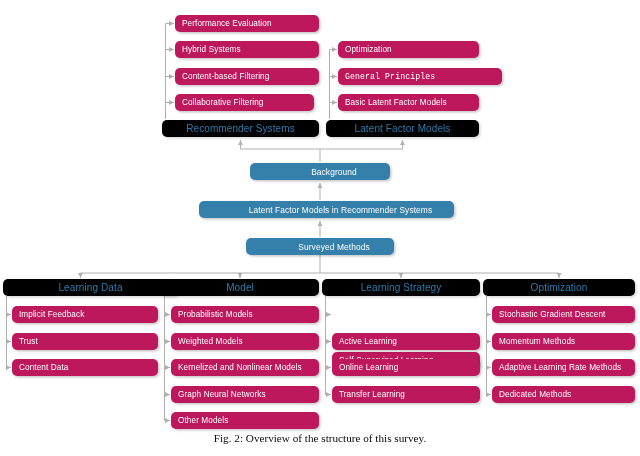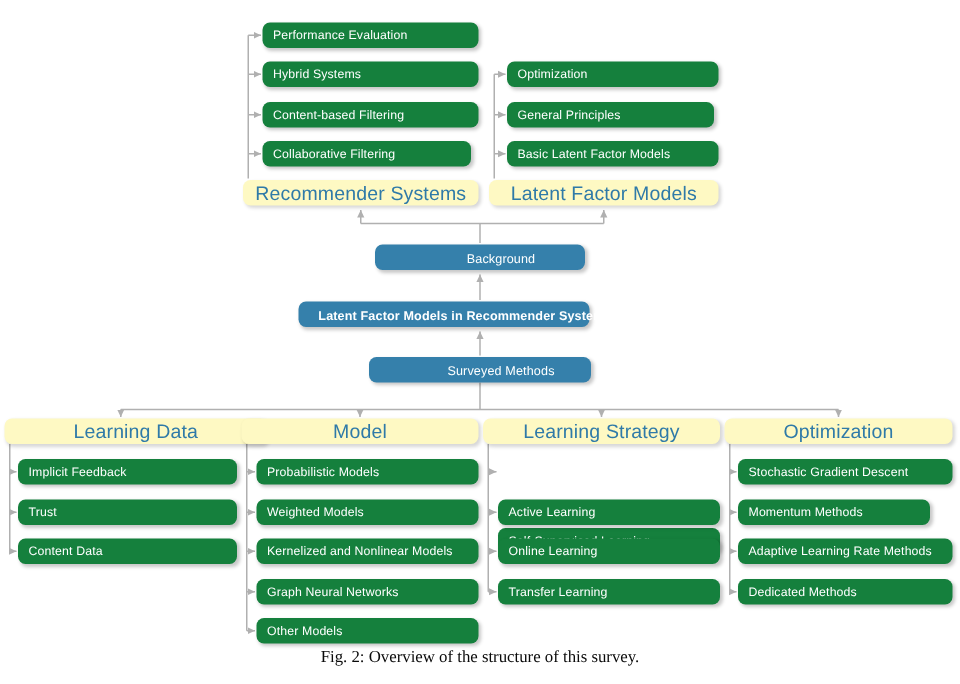--- a/index.html
+++ b/index.html
@@ -31,30 +31,30 @@
     position: absolute;
     box-sizing: border-box;
     border-radius: 5px;
     display: flex;
     align-items: center;
     white-space: nowrap;
     letter-spacing: 0.1px;
     box-shadow: 1.5px 1.5px 2.5px rgba(0,0,0,0.22);
   }
   .node.leaf {
-    background: #15803d;
+    background: #be185d;
     color: #ffffff;
     font-size: 8.2px;
     padding-left: 7px;
     justify-content: flex-start;
   }
   .node.group {
-    background: #fef9c3;
+    background: #000000;
     color: #2f7aa8;
-    font-size: 13px;
+    font-size: 10px;
     justify-content: center;
     box-shadow: 1.5px 1.5px 2.5px rgba(0,0,0,0.16);
   }
   .node.trunk {
     background: #3580ab;
     color: #ffffff;
     font-size: 8.4px;
     justify-content: center;
     padding-left: 28px;
   }
@@ -122,47 +122,47 @@
         <path d="M486.5,314.5 L491,314.5" marker-end="url(#ar-right)"></path>
         <path d="M486.5,341.5 L491,341.5" marker-end="url(#ar-right)"></path>
         <path d="M486.5,367.5 L491,367.5" marker-end="url(#ar-right)"></path>
         <path d="M486.5,394.5 L491,394.5" marker-end="url(#ar-right)"></path>
         <path d="M486.5,296 L486.5,394.5"></path>
       </g>
   </svg>
 
   <div id="nodes">
       <div class="node trunk" style="left: 250px; top: 163px; width: 140px; height: 17px;">Background</div>
-      <div class="node trunk" style="left: 199px; top: 201px; width: 194px; height: 17px; font-weight: bold;">Latent Factor Models in Recommender Systems</div>
+      <div class="node trunk" style="left: 199px; top: 201px; width: 255px; height: 17px;">Latent Factor Models in Recommender Systems</div>
       <div class="node trunk" style="left: 246px; top: 238px; width: 148px; height: 17px;">Surveyed Methods</div>
       <div class="node group" style="left: 162px; top: 120px; width: 157px; height: 17px;">Recommender Systems</div>
       <div class="node leaf" style="left: 175px; top: 15px; width: 144px; height: 17px;">Performance Evaluation</div>
       <div class="node leaf" style="left: 175px; top: 41px; width: 144px; height: 17px;">Hybrid Systems</div>
       <div class="node leaf" style="left: 175px; top: 68px; width: 144px; height: 17px;">Content-based Filtering</div>
       <div class="node leaf" style="left: 175px; top: 94px; width: 139px; height: 17px;">Collaborative Filtering</div>
       <div class="node group" style="left: 326px; top: 120px; width: 153px; height: 17px;">Latent Factor Models</div>
       <div class="node leaf" style="left: 338px; top: 41px; width: 141px; height: 17px;">Optimization</div>
-      <div class="node leaf" style="left: 338px; top: 68px; width: 138px; height: 17px;">General Principles</div>
+      <div class="node leaf" style="left: 338px; top: 68px; width: 164px; height: 17px; font-family: Liberation Mono, monospace;">General Principles</div>
       <div class="node leaf" style="left: 338px; top: 94px; width: 141px; height: 17px;">Basic Latent Factor Models</div>
       <div class="node group" style="left: 3px; top: 279px; width: 175px; height: 17px;">Learning Data</div>
       <div class="node leaf" style="left: 12px; top: 306px; width: 146px; height: 17px;">Implicit Feedback</div>
       <div class="node leaf" style="left: 12px; top: 333px; width: 146px; height: 17px;">Trust</div>
       <div class="node leaf" style="left: 12px; top: 359px; width: 146px; height: 17px;">Content Data</div>
       <div class="node group" style="left: 161px; top: 279px; width: 158px; height: 17px;">Model</div>
       <div class="node leaf" style="left: 171px; top: 306px; width: 148px; height: 17px;">Probabilistic Models</div>
       <div class="node leaf" style="left: 171px; top: 333px; width: 148px; height: 17px;">Weighted Models</div>
       <div class="node leaf" style="left: 171px; top: 359px; width: 148px; height: 17px;">Kernelized and Nonlinear Models</div>
       <div class="node leaf" style="left: 171px; top: 386px; width: 148px; height: 17px;">Graph Neural Networks</div>
       <div class="node leaf" style="left: 171px; top: 412px; width: 148px; height: 17px;">Other Models</div>
       <div class="node group" style="left: 322px; top: 279px; width: 158px; height: 17px;">Learning Strategy</div>
       <div class="node leaf" style="left: 332px; top: 306px; width: 148px; height: 17px; margin-top: 46px;">Self-Supervised Learning</div>
       <div class="node leaf" style="left: 332px; top: 333px; width: 148px; height: 17px;">Active Learning</div>
       <div class="node leaf" style="left: 332px; top: 359px; width: 148px; height: 17px;">Online Learning</div>
       <div class="node leaf" style="left: 332px; top: 386px; width: 148px; height: 17px;">Transfer Learning</div>
       <div class="node group" style="left: 483px; top: 279px; width: 152px; height: 17px;">Optimization</div>
       <div class="node leaf" style="left: 492px; top: 306px; width: 143px; height: 17px;">Stochastic Gradient Descent</div>
-      <div class="node leaf" style="left: 492px; top: 333px; width: 128px; height: 17px;">Momentum Methods</div>
+      <div class="node leaf" style="left: 492px; top: 333px; width: 143px; height: 17px;">Momentum Methods</div>
       <div class="node leaf" style="left: 492px; top: 359px; width: 143px; height: 17px;">Adaptive Learning Rate Methods</div>
       <div class="node leaf" style="left: 492px; top: 386px; width: 143px; height: 17px; text-align: right;">Dedicated Methods</div>
     </div>
 
   <div class="caption" style="top:432px;">Fig. 2: Overview of the structure of this survey.</div>
 </div>
 
 </body></html>

